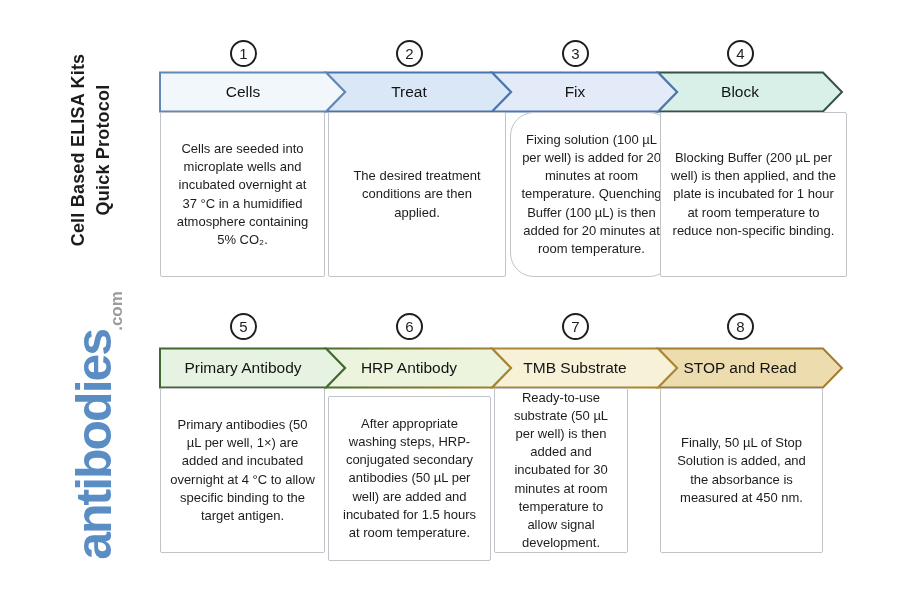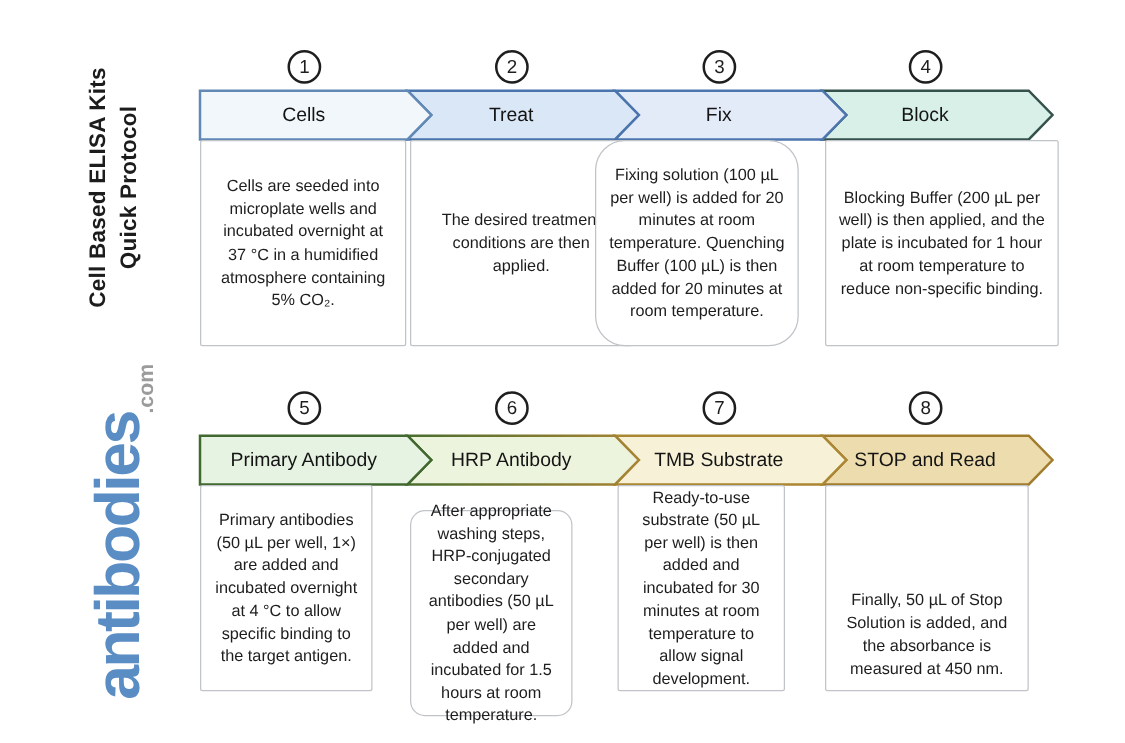--- a/index.html
+++ b/index.html
@@ -136,21 +136,21 @@
     <text x="420" y="26" text-anchor="middle">Fix</text>
     <text x="585" y="26" text-anchor="middle">Block</text>
   </svg>
 
   <div class="desc-box" style="left:160px; top:112px; width:165px;">
     <p>Cells are seeded into microplate wells and incubated overnight at 37 °C in a humidified atmosphere containing 5% CO₂.</p>
   </div>
   <div class="desc-box" style="left:328px; top:112px; width:178px;">
     <p>The desired treatment conditions are then applied.</p>
   </div>
-  <div class="desc-box" style="left:476px; top:112px; width:163px;border-radius:24px;">
+  <div class="desc-box" style="left:510px; top:112px; width:163px;border-radius:24px;">
     <p>Fixing solution (100 µL per well) is added for 20 minutes at room temperature. Quenching Buffer (100 µL) is then added for 20 minutes at room temperature.</p>
   </div>
   <div class="desc-box" style="left:660px; top:112px; width:187px;">
     <p>Blocking Buffer (200 µL per well) is then applied, and the plate is incubated for 1 hour at room temperature to reduce non-specific binding.</p>
   </div>
 
   <div class="step-circle" style="left:230px; top:313px;">
       <span>5</span>
     </div>
   <div class="step-circle" style="left:396px; top:313px;">
@@ -173,26 +173,26 @@
     <polygon points="503,1.5 668,1.5 687,21 668,40.5 503,40.5 522,21" stroke-width="2" fill="#ecdcae" stroke="#a07c2c"></polygon>
     <polygon points="337,1.5 503,1.5 522,21 503,40.5 337,40.5 356,21" stroke-width="2" fill="#f6f1d7" stroke="#ab8733"></polygon>
     <polygon points="171,1.5 337,1.5 356,21 337,40.5 171,40.5 190,21" stroke-width="2" stroke="url(#hrpStroke)" fill="#edf4de"></polygon>
     <polygon points="5,1.5 171,1.5 190,21 171,40.5 5,40.5" stroke-width="2" fill="#e6f3e2" stroke="#40682f"></polygon>
     <text x="88" y="26" text-anchor="middle">Primary Antibody</text>
     <text x="254" y="26" text-anchor="middle">HRP Antibody</text>
     <text x="420" y="26" text-anchor="middle">TMB Substrate</text>
     <text x="585" y="26" text-anchor="middle">STOP and Read</text>
   </svg>
 
-  <div class="desc-box" style="left:160px; top:388px; width:138px;">
+  <div class="desc-box" style="left:160px; top:388px; width:165px;">
     <p>Primary antibodies (50 µL per well, 1×) are added and incubated overnight at 4 °C to allow specific binding to the target antigen.</p>
   </div>
-  <div class="desc-box" style="left:328px; top:408px; width:130px;border-radius:12px;">
+  <div class="desc-box" style="left:328px; top:396px; width:163px;">
     <p>After appropriate washing steps, HRP-conjugated secondary antibodies (50 µL per well) are added and incubated for 1.5 hours at room temperature.</p>
   </div>
   <div class="desc-box" style="left:494px; top:388px; width:134px;">
     <p>Ready-to-use substrate (50 µL per well) is then added and incubated for 30 minutes at room temperature to allow signal development.</p>
   </div>
-  <div class="desc-box" style="left:660px; top:388px; width:163px;align-items:flex-end;">
+  <div class="desc-box" style="left:660px; top:388px; width:163px;">
     <p>Finally, 50 µL of Stop Solution is added, and the absorbance is measured at 450 nm.</p>
   </div>
 
 </div>
 
 </body></html>

